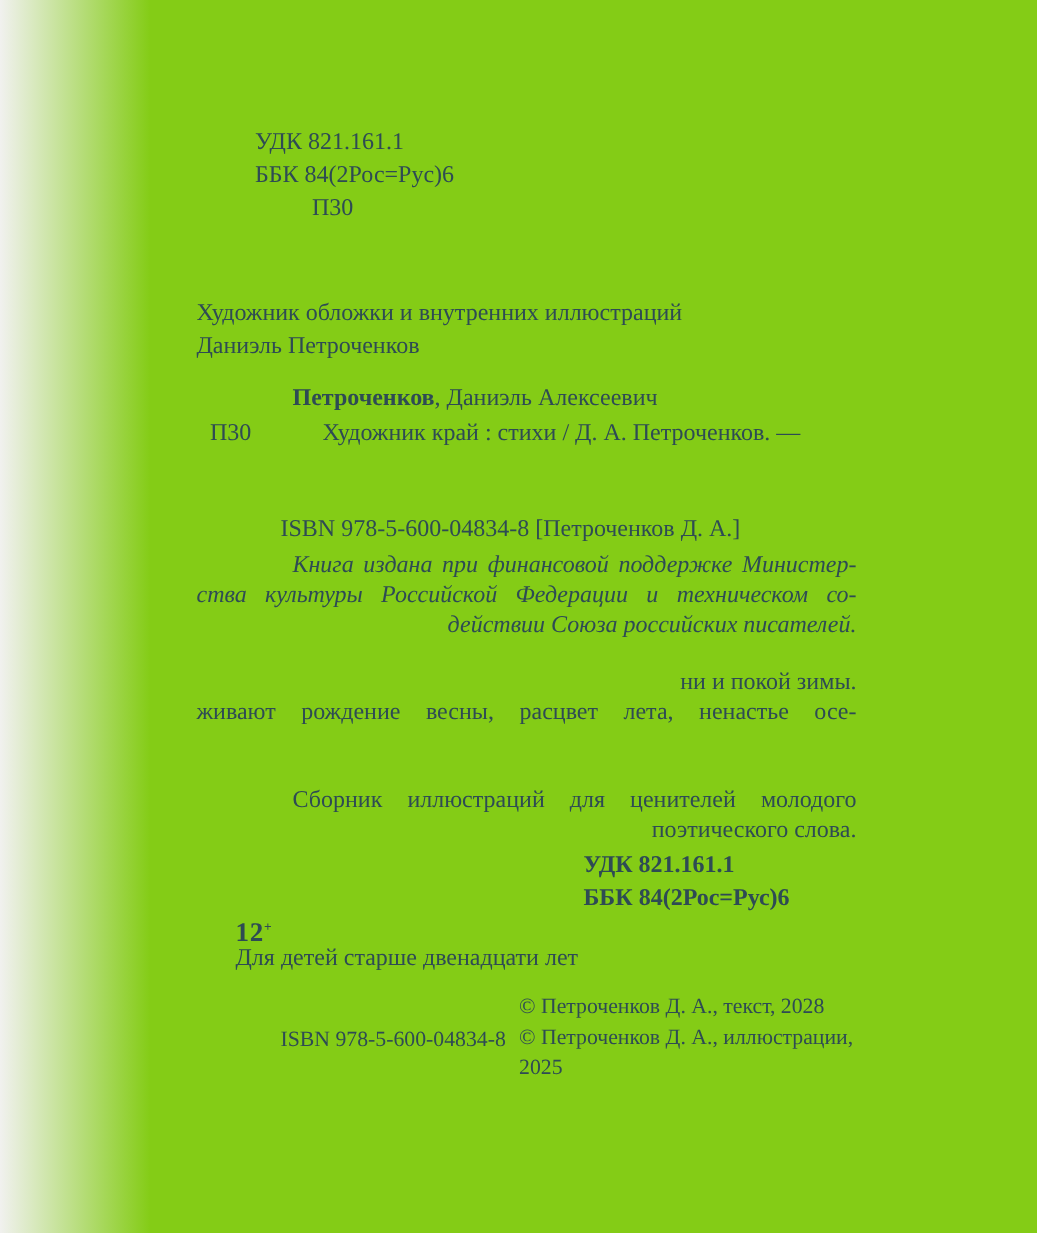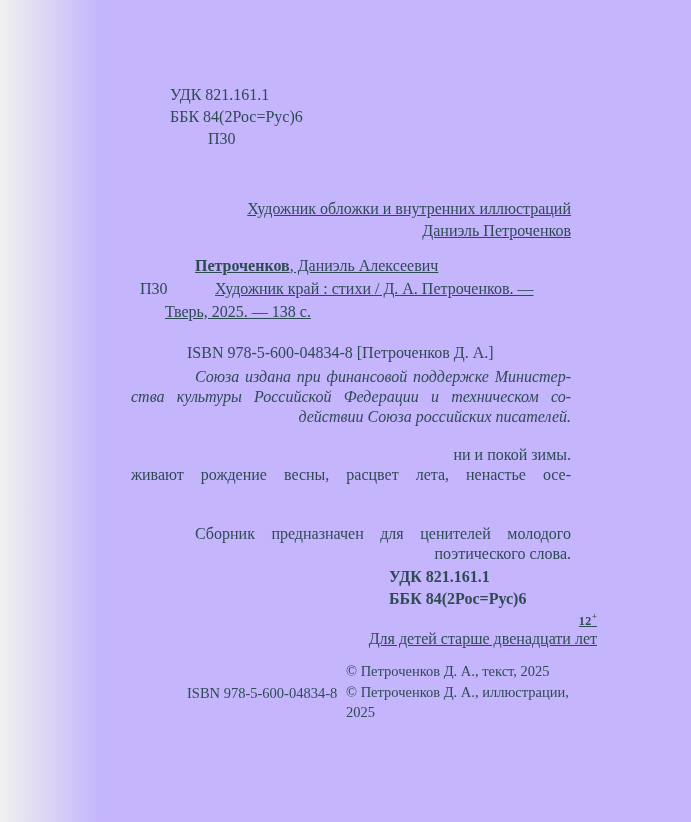--- a/index.html
+++ b/index.html
@@ -1,43 +1,43 @@
 <!DOCTYPE html>
 <html><head>
 <meta charset="utf-8">
 <style>
   html,body{margin:0;padding:0;background:#ffffff;}
   .page{
     position:relative;
     width:691px;height:822px;
-    background:#c4b5fd;
+    background:#84cc16;
     font-family:"Liberation Serif","DejaVu Serif",serif;
     color:#2e4b54;
     overflow:hidden;
   }
   .page::before{
     content:"";
     position:absolute;left:0;top:0;bottom:0;width:118px;
     background:linear-gradient(90deg,#f1f1ef 0%,rgba(253,253,252,0) 85%);
     pointer-events:none;
   }
   .abs{position:absolute;}
   .line{font-size:16px;line-height:20px;white-space:pre;}
   .lh22{line-height:22px;}
-  .lh23{line-height:23px;text-decoration:underline;}
+  .lh23{line-height:23px;}
   .content{left:131px;width:440px;}
-  .center{text-align:right;text-decoration:underline;}
+  .center{text-align:left;}
   .bold{font-weight:bold;}
   .italic{font-style:italic;}
   .just{text-align:justify;text-align-last:justify;white-space:normal;}
   .plain{text-align:right;white-space:normal;}
   .ind64{padding-left:64px;}
   .ind38{padding-left:38px;}
   .small{font-size:14.5px;line-height:20.5px;}
-  .age-num{font-size:12px;font-weight:bold;letter-spacing:.5px;}
+  .age-num{font-size:18px;font-weight:bold;letter-spacing:.5px;}
   .age-plus{font-size:9px;vertical-align:super;font-weight:bold;}
   .shift-r{padding-left:26px;}
 </style>
 </head>
 <body>
 
 <div class="page">
 
   <div class="abs" style="left:170px;top:84px;">
     <div class="line lh22">УДК 821.161.1</div>
@@ -46,54 +46,53 @@
   </div>
 
   <div class="abs content center" style="top:198px;">
     <div class="line lh22">Художник обложки и внутренних иллюстраций</div>
     <div class="line lh22">Даниэль Петроченков</div>
   </div>
 
   <div class="abs content" style="top:254px;">
     <div class="line lh23 ind64"><span class="bold">Петроченков</span><span>, Даниэль Алексеевич</span></div>
     <div class="line lh23" style="position:relative;padding-left:84px;"><span class="abs" style="left:9px;top:0;">П30</span><span>Художник край : стихи / Д. А. Петроченков. —</span></div>
-    <div class="line lh23" style="padding-left:34px;">Тверь, 2025. — 138 с.</div>
   </div>
 
   <div class="abs line" style="left:187px;top:343px;">ISBN 978-5-600-04834-8 [Петроченков Д. А.]</div>
 
   <div class="abs content italic" style="top:367px;">
-    <div class="line just ind64">Союза издана при финансовой поддержке Министер-</div>
+    <div class="line just ind64">Книга издана при финансовой поддержке Министер-</div>
     <div class="line just">ства культуры Российской Федерации и техническом со-</div>
     <div class="line plain">действии Союза российских писателей.</div>
   </div>
 
   <div class="abs content" style="top:445px;">
     <div class="line plain">ни и покой зимы.</div>
     <div class="line just">живают рождение весны, расцвет лета, ненастье осе-</div>
   </div>
 
   <div class="abs content" style="top:524px;">
-    <div class="line just ind64">Сборник предназначен для ценителей молодого</div>
+    <div class="line just ind64">Сборник иллюстраций для ценителей молодого</div>
     <div class="line plain">поэтического слова.</div>
   </div>
 
   <div class="abs bold" style="left:389px;top:566px;">
     <div class="line lh22">УДК 821.161.1</div>
     <div class="line lh22">ББК 84(2Рос=Рус)6</div>
   </div>
 
   <div class="abs content center shift-r" style="top:611px;">
     <span class="age-num">12</span><span class="age-plus">+</span>
   </div>
 
   <div class="abs content center shift-r line" style="top:629px;">Для детей старше двенадцати лет</div>
 
   <div class="abs" style="left:0;top:661px;width:691px;">
     <div class="abs small" style="left:187px;top:22px;text-align:right;">ISBN 978-5-600-04834-8</div>
     <div class="abs small" style="left:346px;top:0;">
-      <div>© Петроченков Д. А., текст, 2025</div>
+      <div>© Петроченков Д. А., текст, 2028</div>
       <div>© Петроченков Д. А., иллюстрации,</div>
       <div>2025</div>
     </div>
   </div>
 
 </div>
 
 </body></html>

